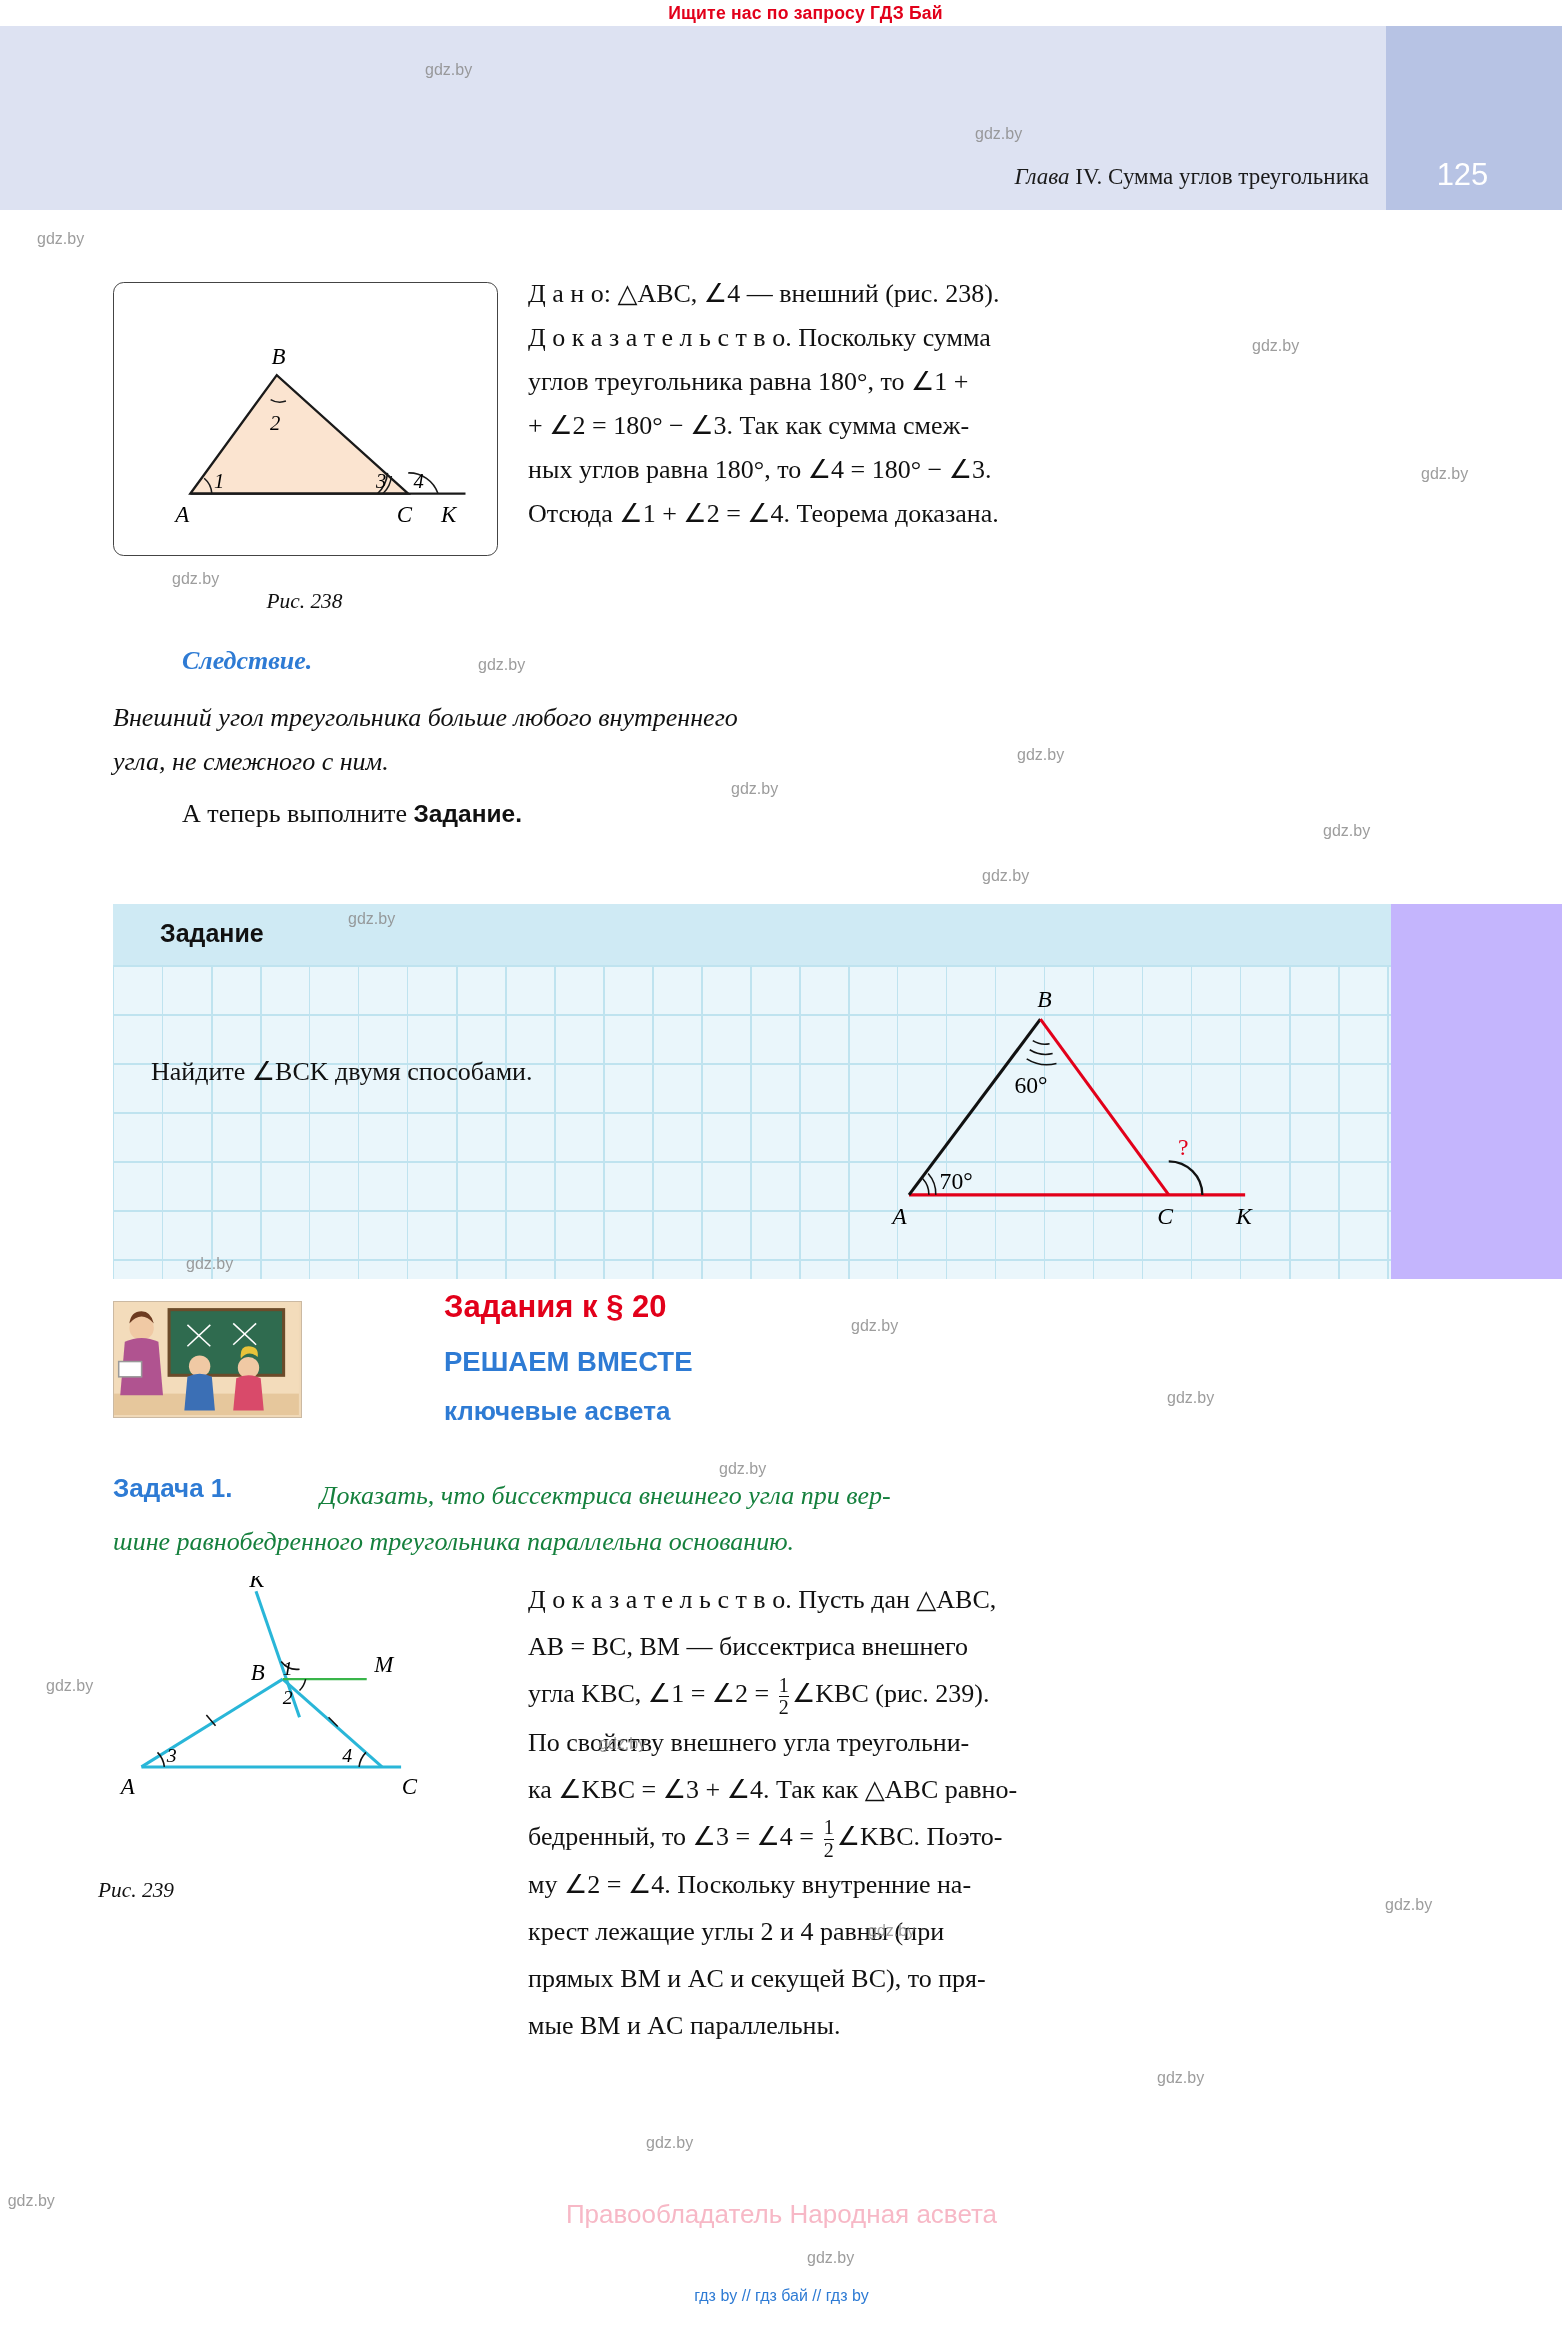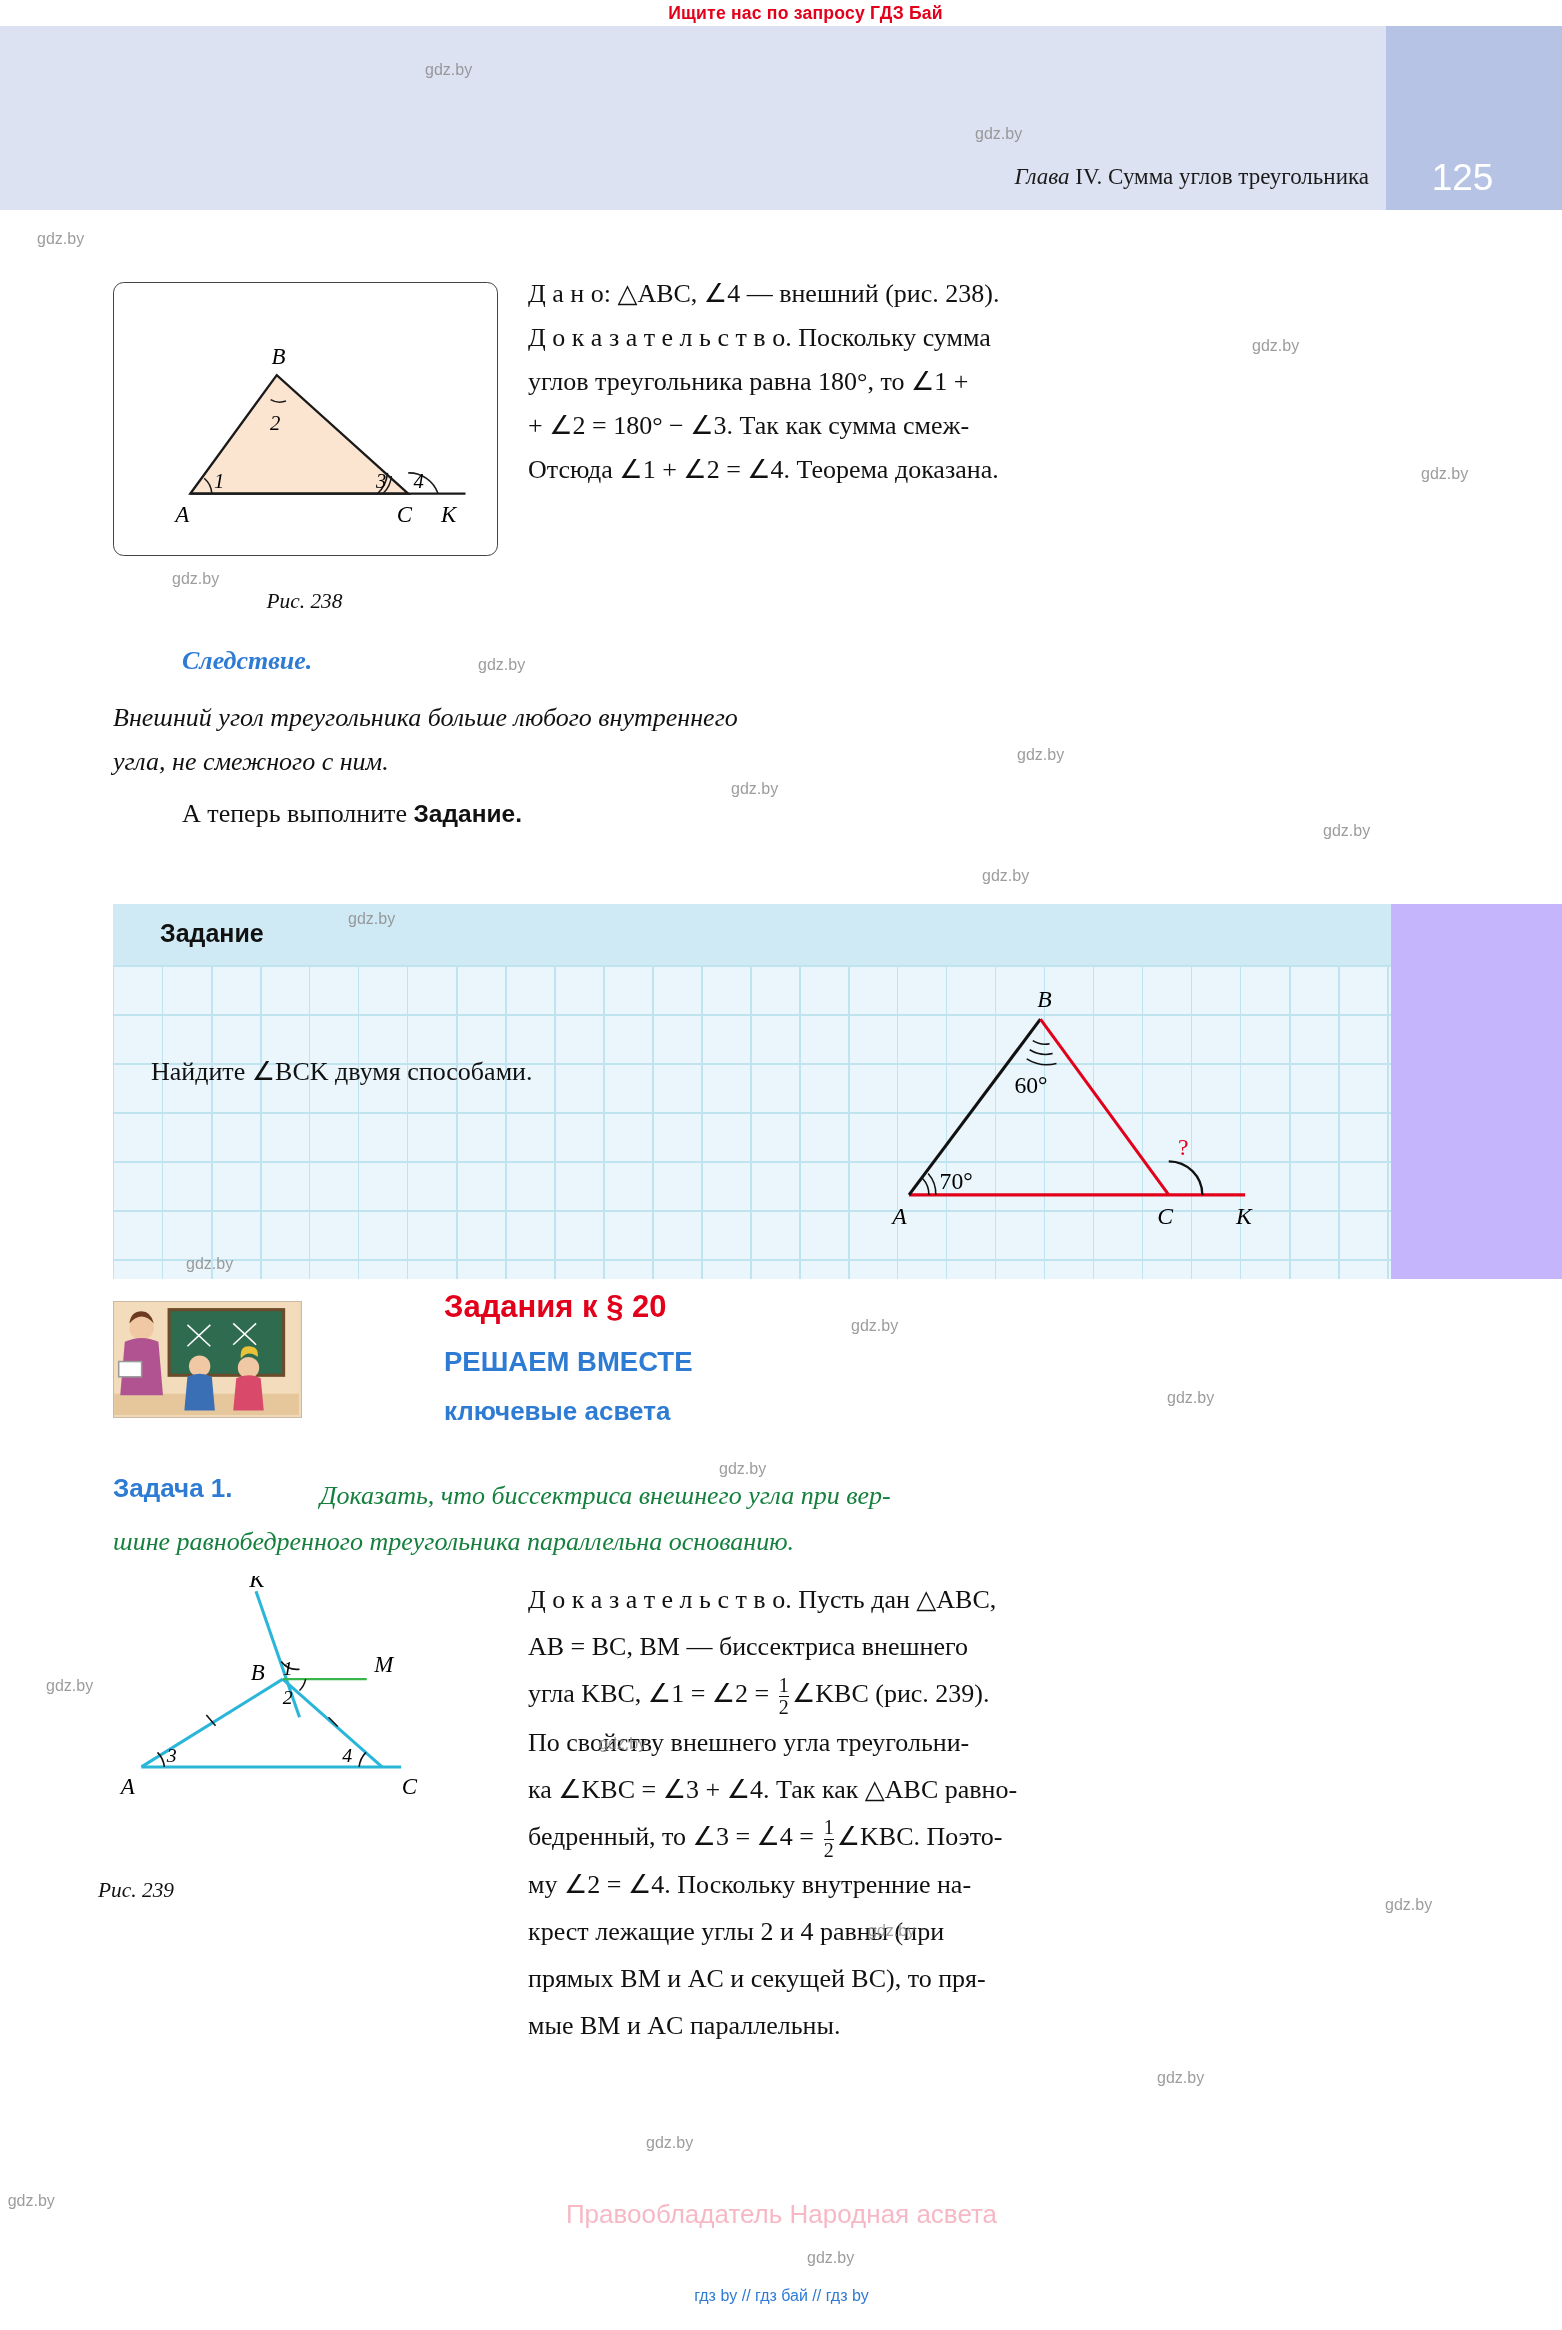--- a/index.html
+++ b/index.html
@@ -56,21 +56,21 @@
     color: #1a1a1a;
   }
   .header-title i { font-style: italic; }
   .page-number {
     position: absolute;
     top: 157px;
     left: 1386px;
     width: 153px;
     text-align: center;
     font-family: "Liberation Sans", sans-serif;
-    font-size: 37px;
+    font-size: 31px;
     color: #ffffff;
     font-weight: normal;
   }
 
   
   .wm {
     position: absolute;
     color: #8c8c8c;
     font-family: "Liberation Sans", sans-serif;
     font-size: 16px;
@@ -344,20 +344,21 @@
     <text x="392" y="268" font-family="Liberation Serif, serif" font-style="italic" font-size="27">4</text>
   </svg>
 </div>
 <div class="fig238-caption">Рис. 238</div>
 
 <div class="proof-col">
   <span class="line">Д а н о:  △ABC, ∠4 — внешний (рис. 238).</span>
   <span class="line">Д о к а з а т е л ь с т в о.   Поскольку   сумма</span>
   <span class="line">углов  треугольника  равна  180°,  то  ∠1 +</span>
   <span class="line">+ ∠2 = 180° − ∠3.  Так  как  сумма  смеж-</span>
+  <span class="line">ных  углов  равна  180°,  то  ∠4 = 180° − ∠3.</span>
   <span class="line">Отсюда  ∠1 + ∠2 = ∠4.  Теорема  доказана.</span>
 </div>
 
 <div class="corollary-title">Следствие.</div>
 <div class="corollary-text">
   <span class="line">Внешний  угол  треугольника  больше  любого  внутреннего</span>
   <span class="line">угла, не смежного с ним.</span>
 </div>
 <div class="now-do">
   <span>А теперь выполните </span><b>Задание.</b>

